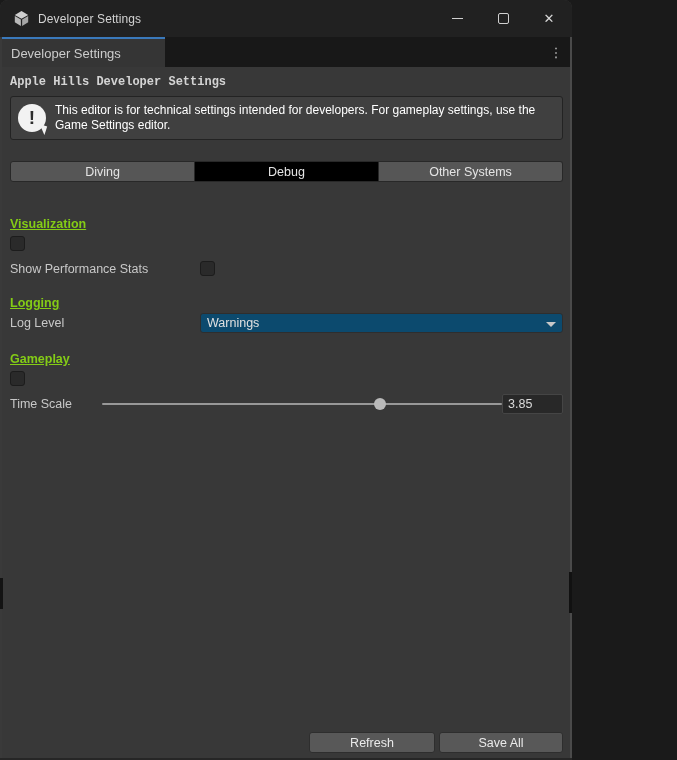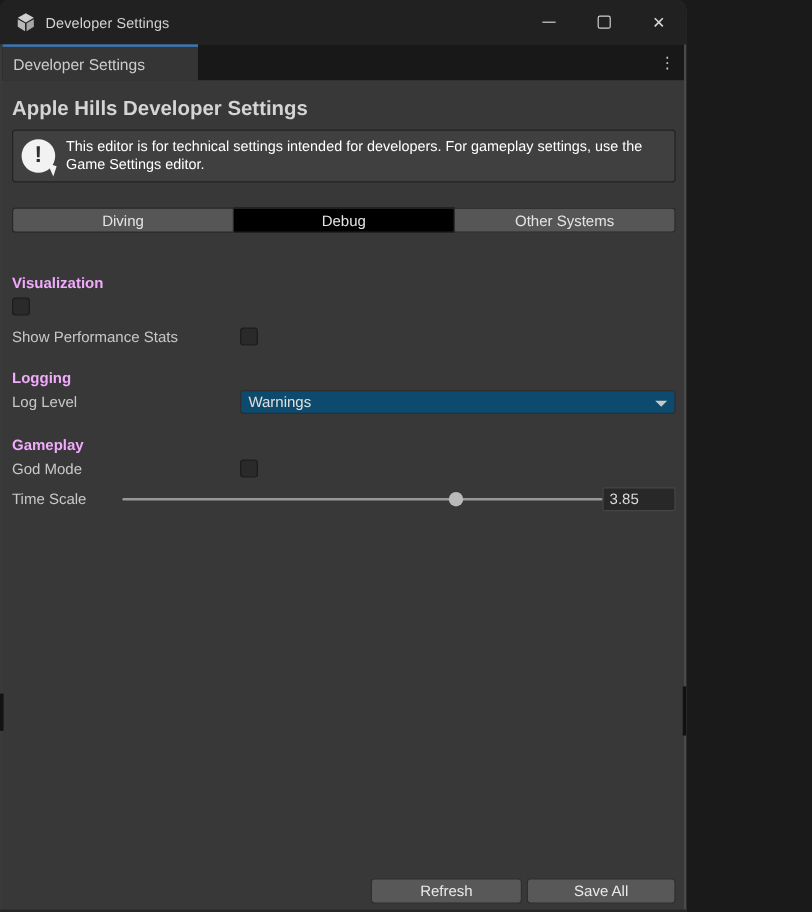--- a/index.html
+++ b/index.html
@@ -39,21 +39,21 @@
     margin-left:auto; width:32px; display:flex; align-items:center; justify-content:center;
     color:#c4c4c4; font-size:13px; letter-spacing:0;
   }
 
   
   .content {
     position:absolute; top:67px; left:0; right:0; bottom:0;
     padding:0 9px 0 10px; background:#383838;
   }
   .page-title {
-    margin-top:14px; font-size:17px; font-weight:bold; color:#d4d4d4;
+    margin-top:8px; font-size:12px; font-weight:bold; color:#d4d4d4;font-family:Liberation Mono, monospace;
   }
   .help-box {
     margin-top:7px; min-height:44px; background:#404040;
     border:1px solid #232323; border-radius:3px;
     display:flex; align-items:center; gap:9px; padding:5px 10px 5px 7px;
   }
   .help-icon {
     position:relative; flex:0 0 28px; width:28px; height:28px; border-radius:50%;
     background:#f2f2f2; display:flex; align-items:center; justify-content:center;
     font-weight:bold; font-size:19px; color:#2e2e2e;
@@ -71,21 +71,21 @@
     flex:1; height:21px; background:#565656; border:1px solid #282828;
     border-left-width:0; display:flex; align-items:center; justify-content:center;
     font-size:12.5px; color:#e4e4e4; cursor:default;
   }
   .toolbar-btn:first-child { border-left-width:1px; border-radius:3px 0 0 3px; }
   .toolbar-btn:last-child { border-radius:0 3px 3px 0; }
   .toolbar-btn[data-selected="true"] { background:#000000; }
 
   
   .settings { margin-top:0; }
-  .section-title { font-size:12.5px; font-weight:bold; color:#f0abfc; height:14px; line-height:14px; }
+  .section-title { font-size:12.5px; font-weight:bold; color:#84cc16; height:14px; line-height:14px;text-decoration:underline; }
   .st-1 { margin-top:35px; }
   .st-2 { margin-top:15px; }
   .st-3 { margin-top:17px; }
   .row { height:25px; display:flex; align-items:center; }
   .row:first-of-type { margin-top:3px; }
   .row-label { width:190px; font-size:12.5px; color:#c8c8c8; }
   .row-control { flex:1; display:flex; align-items:center; }
 
   .checkbox {
     width:15px; height:15px; background:#2a2a2a;
@@ -217,21 +217,20 @@
           <span class="dropdown">
             <span>Warnings</span>
             <span class="caret"></span>
           </span>
         </span>
       </div>
 
       <div class="section-title st-3">Gameplay</div>
 
       <div class="row">
-        <span class="row-label">God Mode</span>
         <span class="row-control">
           <span class="checkbox"></span>
         </span>
       </div>
 
       <div class="row">
         <span class="row-label">Time Scale</span>
         <span class="row-control">
           <span class="slider-track">
             <span class="slider-handle" style="left: 69.5%;"></span>

